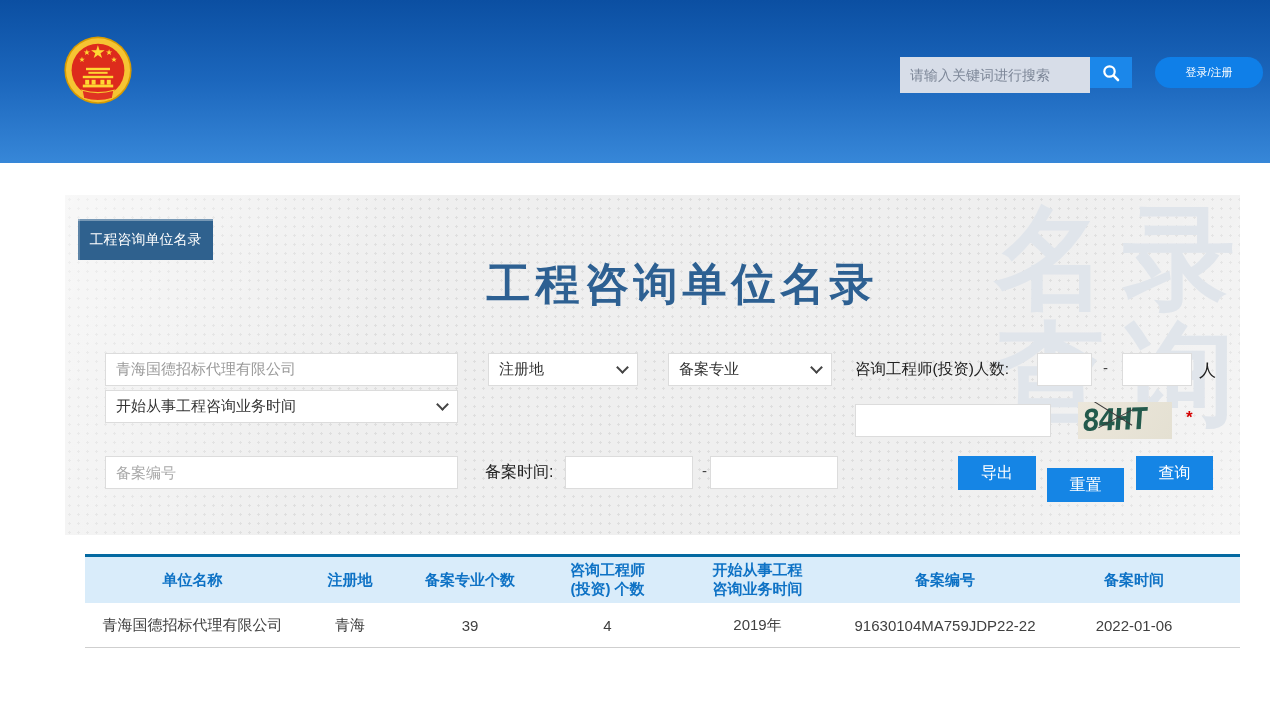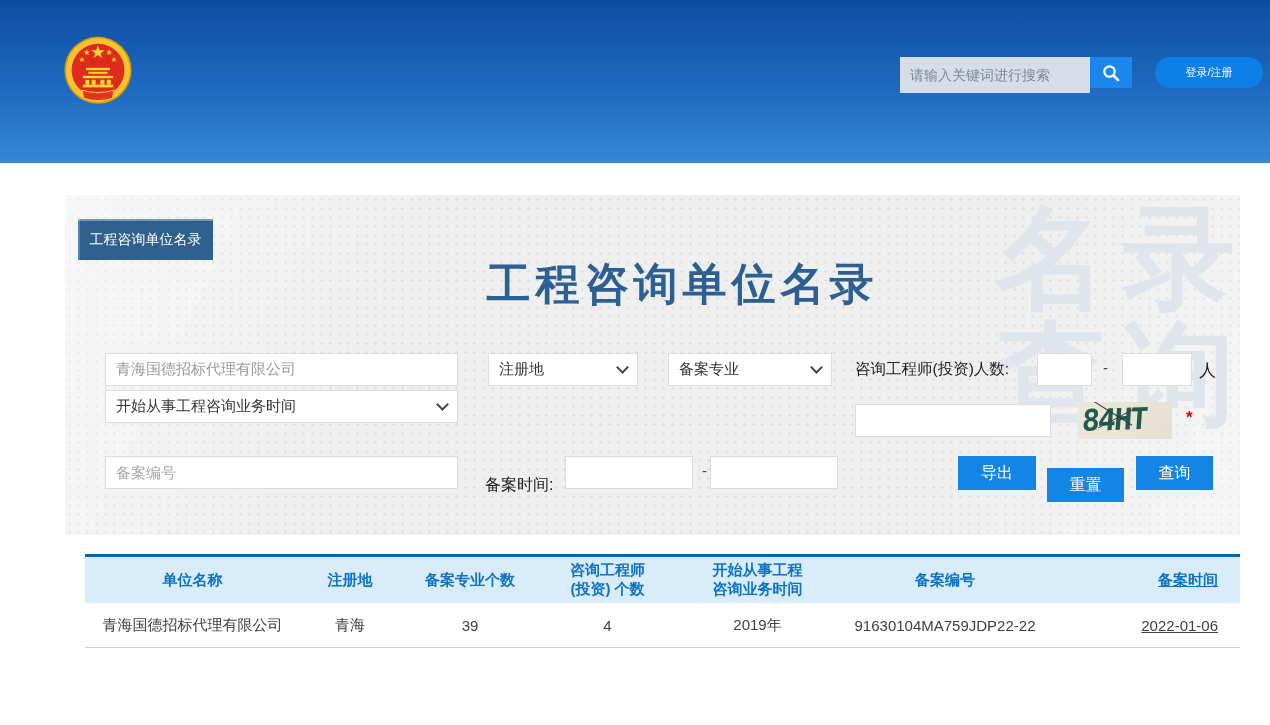--- a/index.html
+++ b/index.html
@@ -112,21 +112,21 @@
     border-top:3px solid #0369a1;table-layout:fixed;
   }
   .results th{
     background:#d9ecfa;color:#0e72c5;font-size:15px;font-weight:bold;
     height:46px;text-align:center;white-space:pre-line;line-height:1.25;padding:0;
   }
   .results td{
     background:#ffffff;color:#404040;font-size:15px;height:44px;
     text-align:center;border-bottom:1px solid #cfcfcf;padding:0;white-space:nowrap;
   }
-  .results th:last-child,.results td:last-child{text-align:right;padding-right:22px;text-decoration:underline;}
+  .results th:last-child,.results td:last-child{padding-right:22px;}
 </style>
 </head>
 <body>
 
 <div class="page">
 
   <div class="banner">
     <svg class="emblem" viewBox="0 0 100 100">
       <circle cx="50" cy="49" r="42" fill="#d89b00"></circle>
       <circle cx="50" cy="49" r="40" fill="#f6c433"></circle>
@@ -188,21 +188,21 @@
     </div>
     <input class="fld" style="left: 790px; top: 209px; width: 196px;">
     <div class="cap-img">
       <span class="cap-text">84HT</span>
       <span class="cap-line l1"></span>
       <span class="cap-line l2"></span>
     </div>
     <div class="required" style="left:1121px;top:213px;">*</div>
 
     <input class="fld" style="left: 40px; top: 261px; width: 353px;" placeholder="备案编号">
-    <div class="flabel" style="left:420px;top:280px;font-size:16px;">备案时间:</div>
+    <div class="flabel" style="left:420px;top:267px;font-size:16px;">备案时间:</div>
     <input class="fld date-fld" style="left: 500px; top: 261px; width: 128px;">
     <svg class="cal-icon" style="left:610px;top:270px;right:auto;" viewBox="0 0 16 15">
       <rect x="0.5" y="0.5" width="15" height="14" fill="#ffffff" stroke="#9aa4b2"></rect>
       <rect x="1" y="1" width="4.5" height="3.5" fill="#c0504d"></rect>
       <rect x="5.5" y="1" width="9.5" height="3.5" fill="#6f8fc9"></rect>
       <line x1="1" y1="8" x2="15" y2="8" stroke="#aebfd8"></line>
       <line x1="1" y1="11.5" x2="15" y2="11.5" stroke="#aebfd8"></line>
       <line x1="5.5" y1="4.5" x2="5.5" y2="14" stroke="#aebfd8"></line>
       <line x1="10.5" y1="4.5" x2="10.5" y2="14" stroke="#aebfd8"></line>
     </svg>

